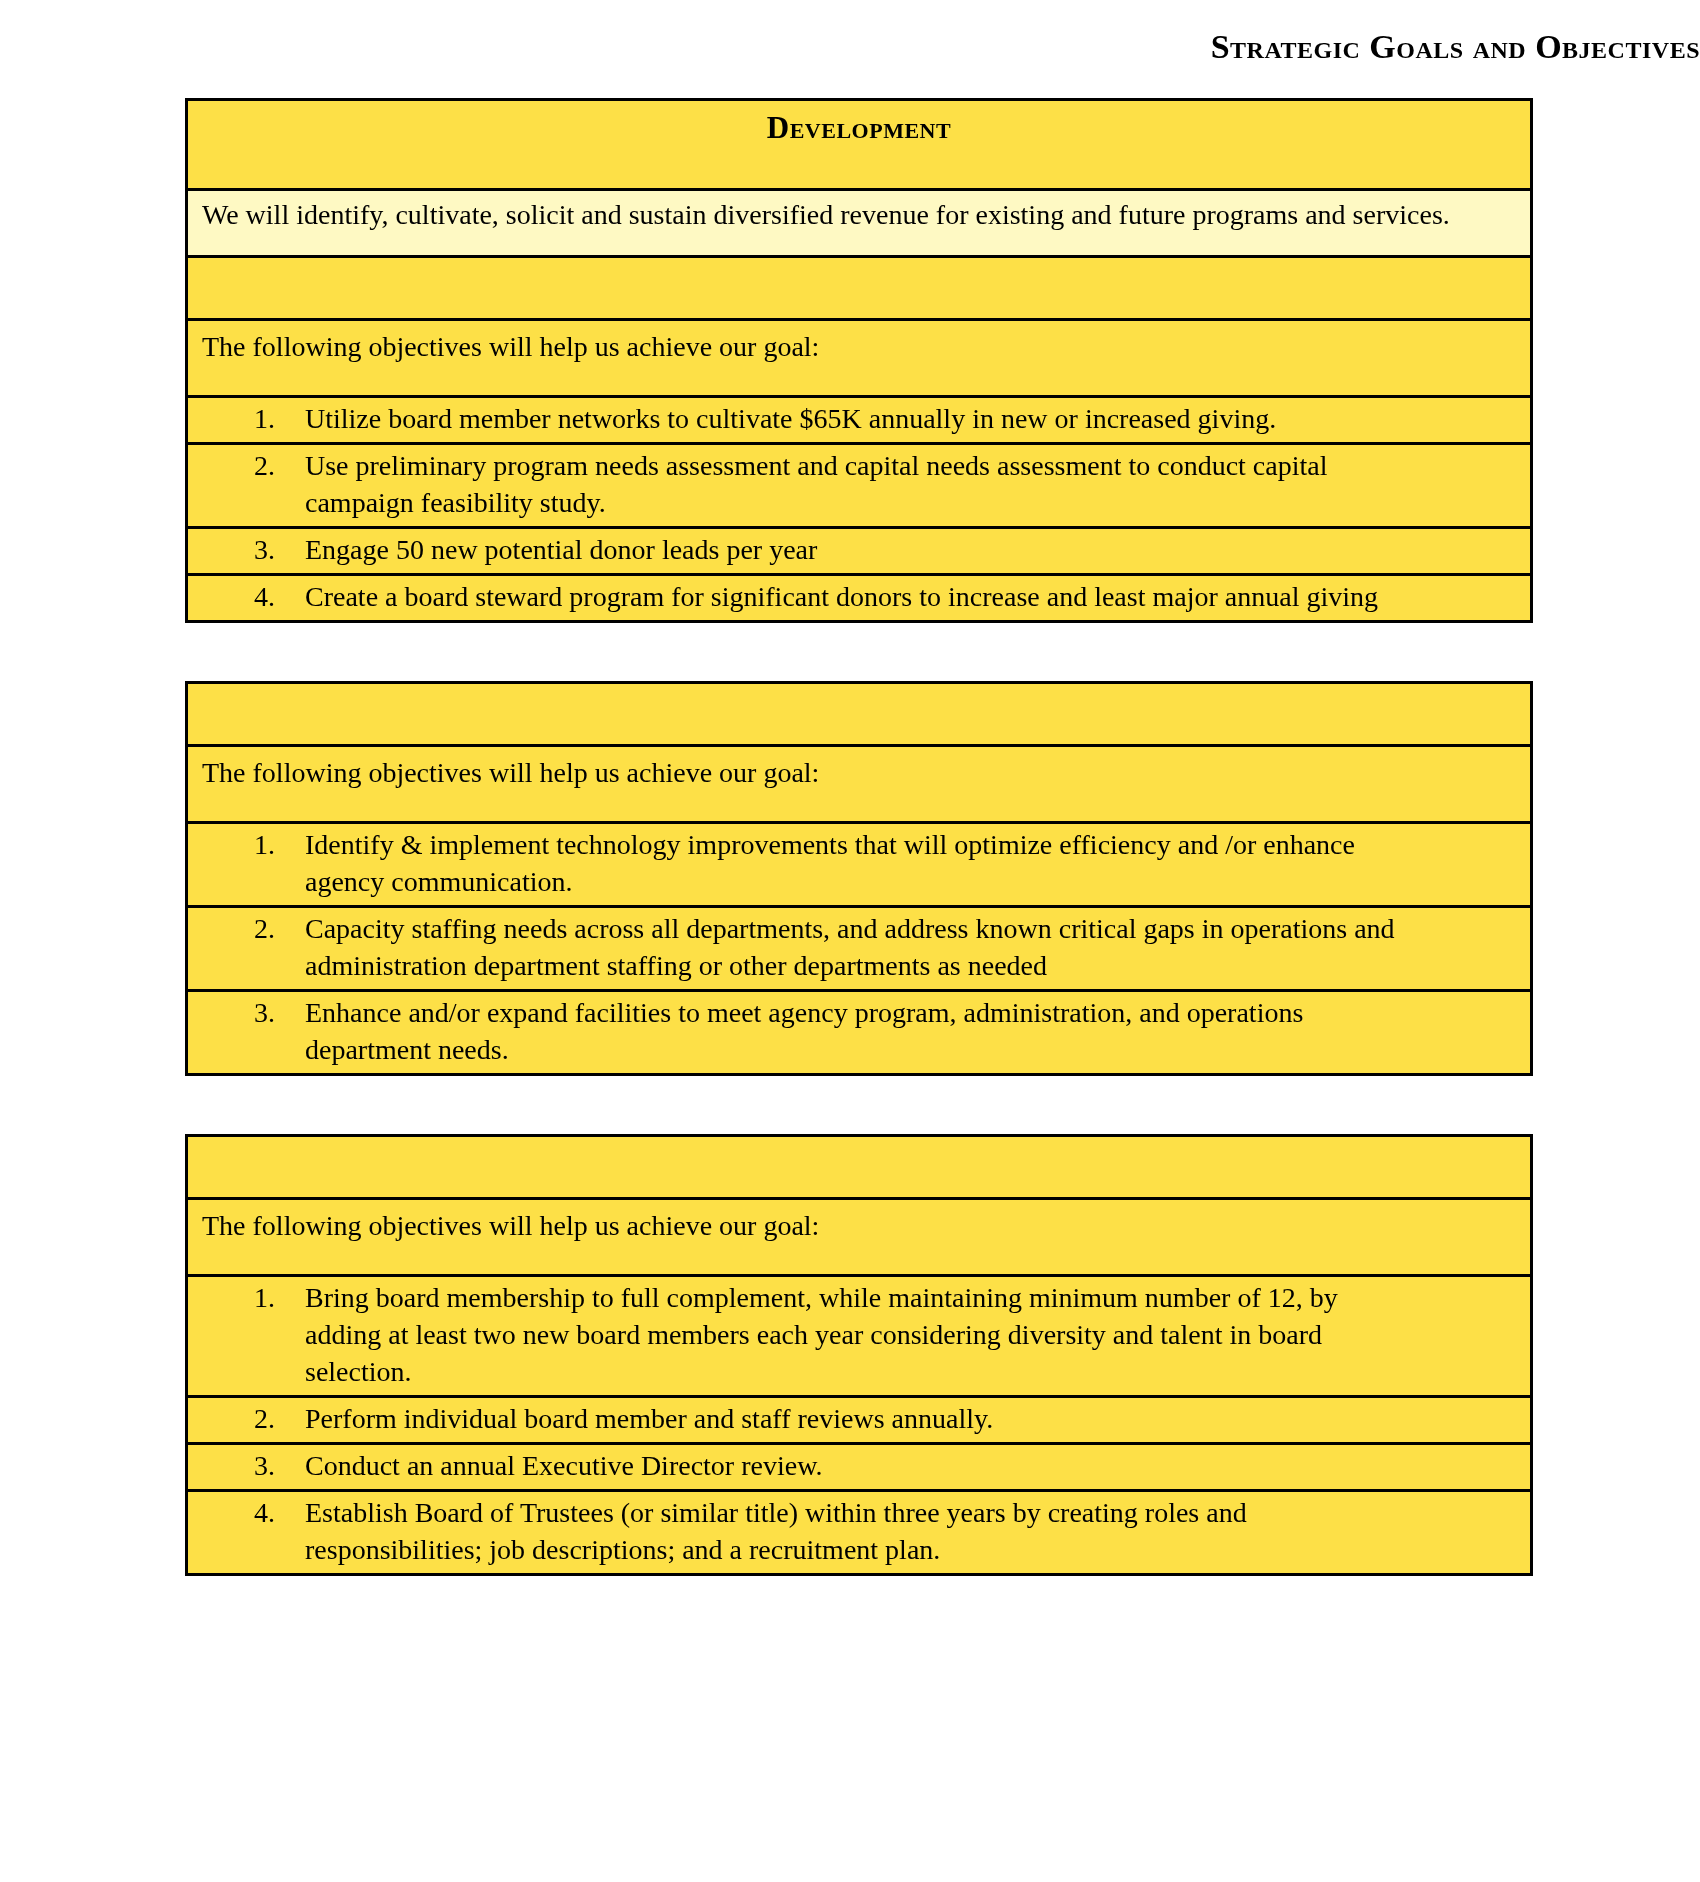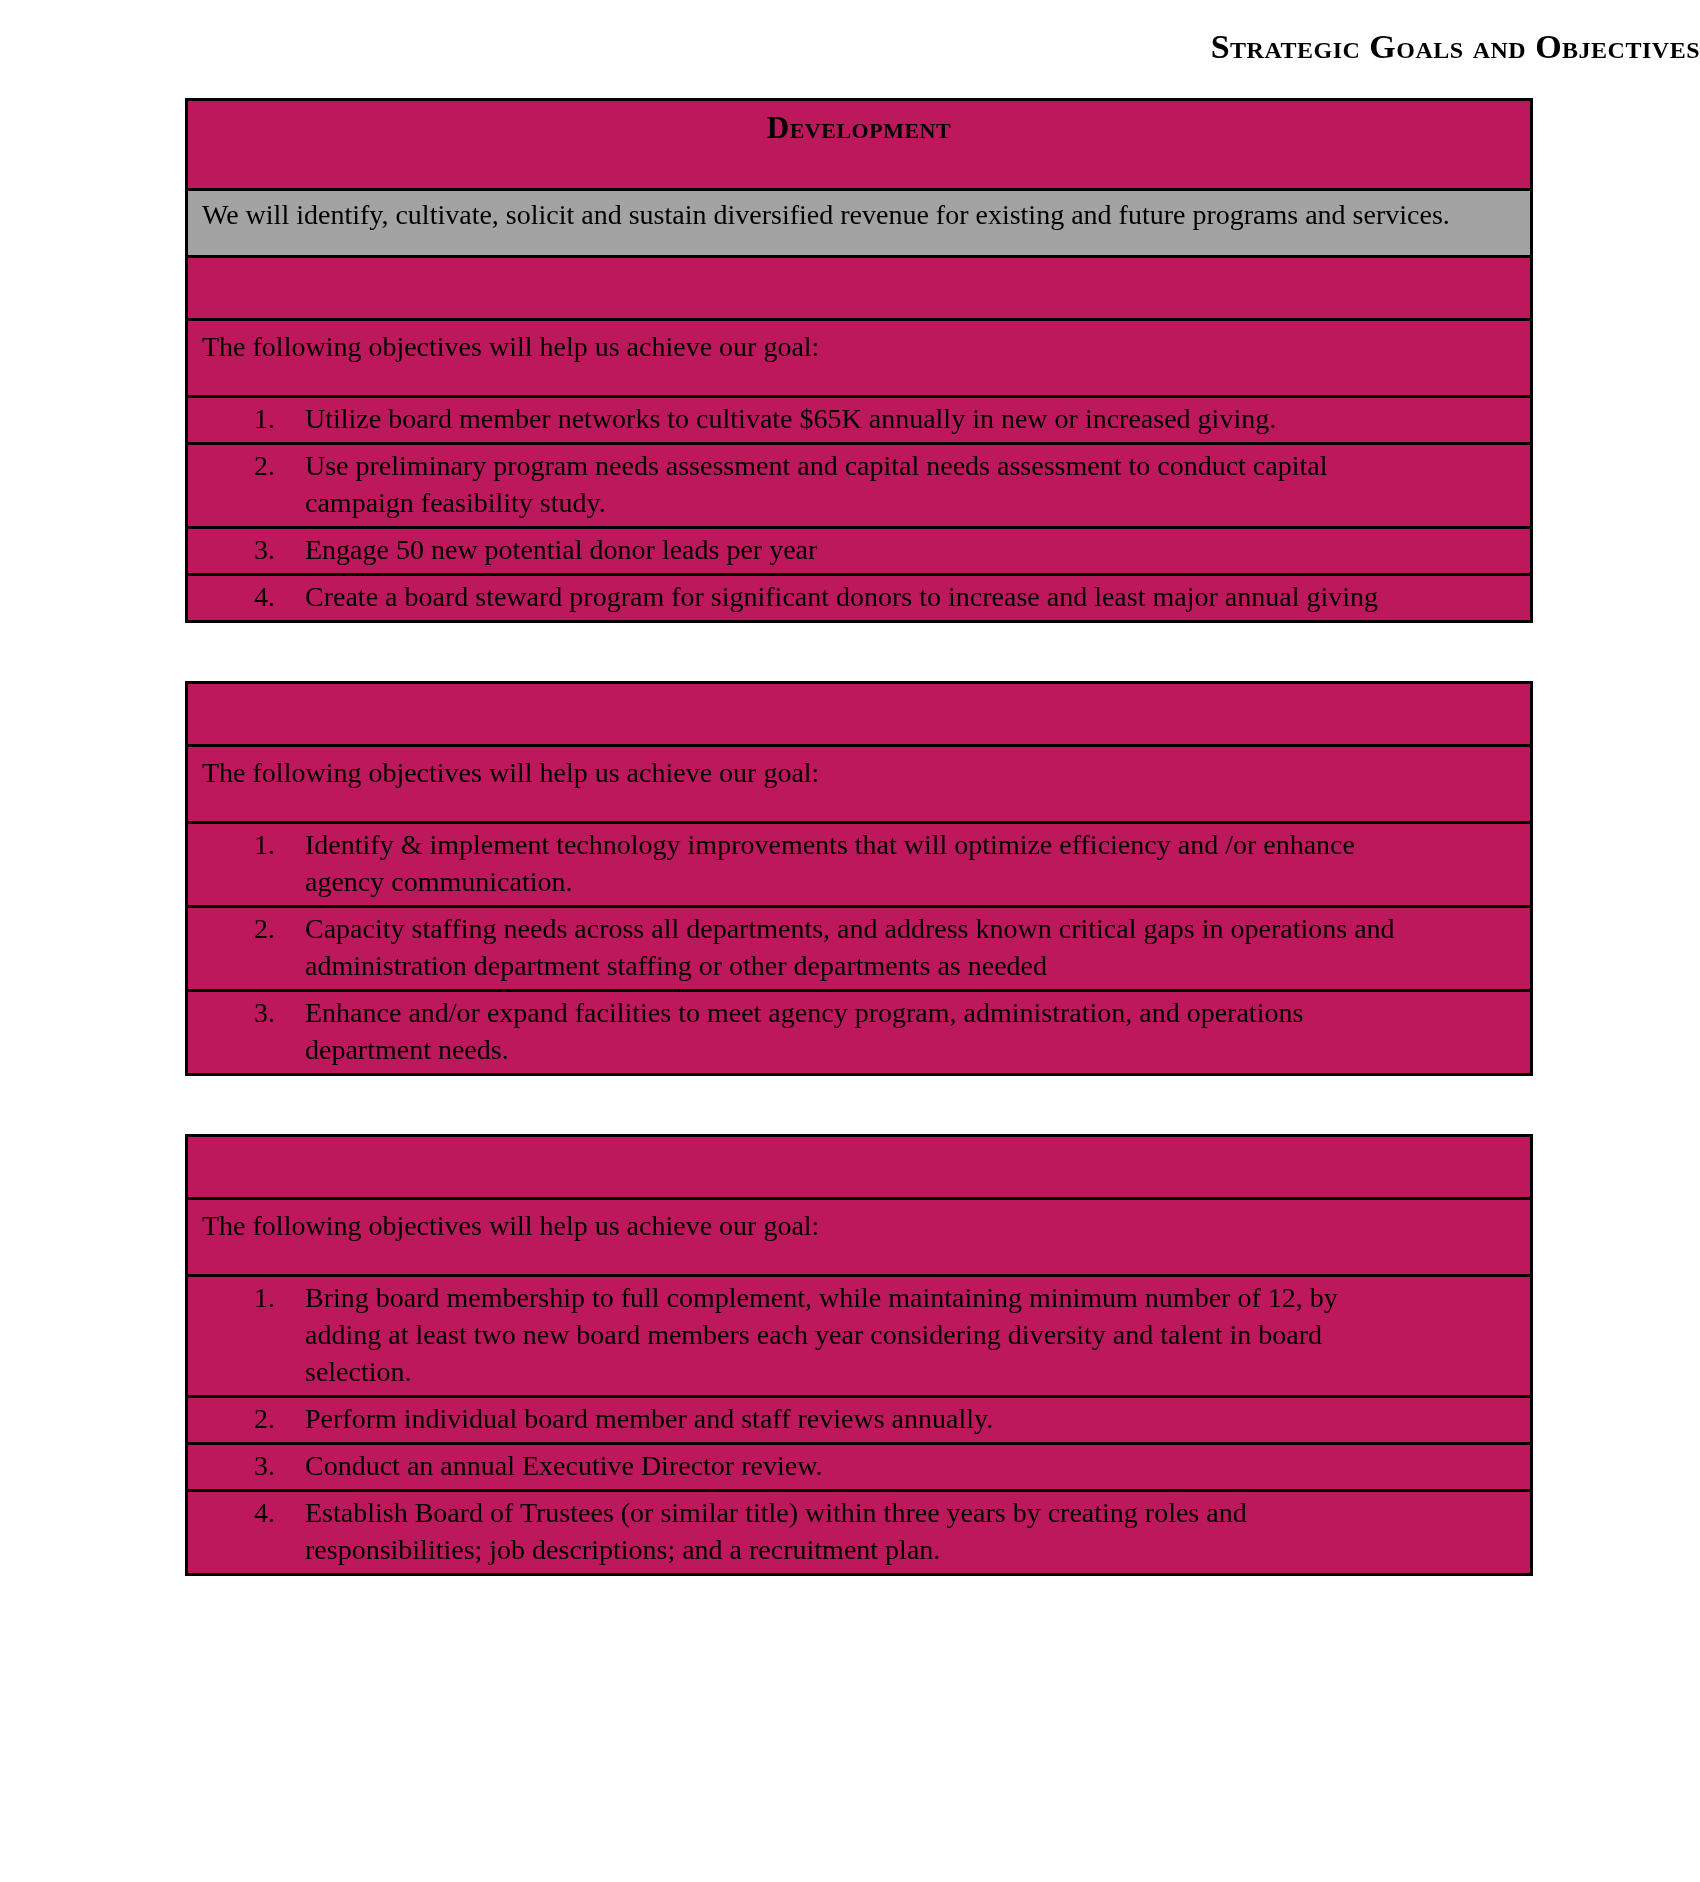--- a/index.html
+++ b/index.html
@@ -32,32 +32,32 @@
     table-layout: fixed;
     width: 1348px;
     margin: 0 0 58px 185px;
   }
   table.goal-table td {
     border: 3px solid #000000;
     font-size: 28px;
     line-height: 37px;
     padding: 4px 14px;
     vertical-align: top;
-    background: #be185d;
+    background: #fde047;
   }
   tr.header-row td {
     text-align: center;
     font-weight: bold;
     font-variant: small-caps;
     font-size: 31px;
     letter-spacing: 0.5px;
     padding: 8px 14px 42px 14px;
   }
   tr.goal-row td {
-    background: #a3a3a3;
+    background: #fef9c3;
     text-align: justify;
     padding: 5px 25px 22px 14px;
   }
   tr.spacer-row td {
     height: 52px;
   }
   tr.intro-row td {
     padding: 7px 14px 30px 14px;
   }
   tr.obj-row td {

